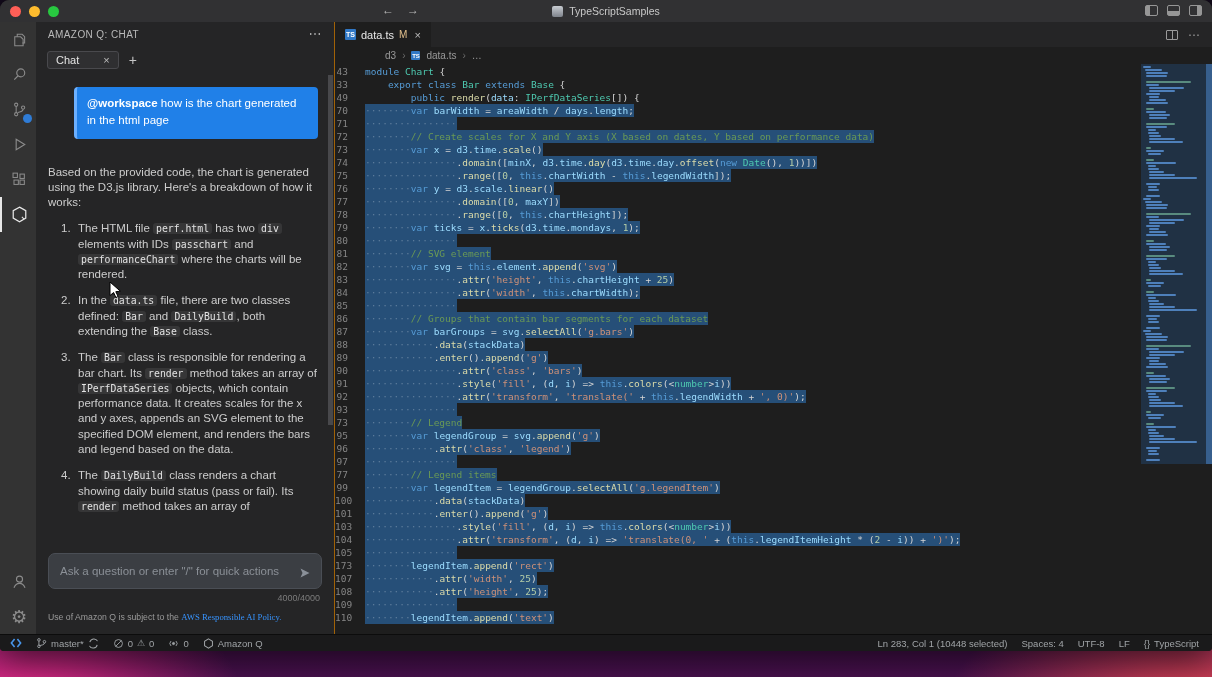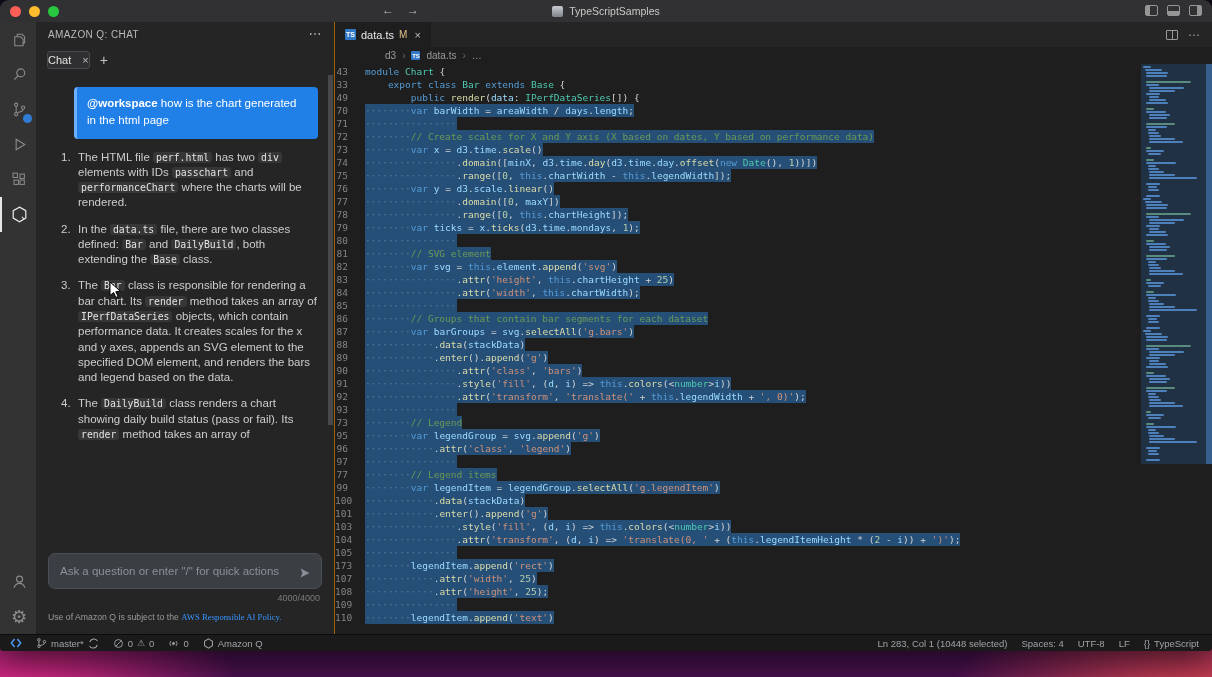--- a/index.html
+++ b/index.html
@@ -43,22 +43,22 @@
   .ab-item.active { color:#e7e7e7; border-left-color:#e7e7e7; }
   .ab-spacer { flex:1; }
   .badge { position:absolute; right:4px; bottom:4px; width:9px; height:9px; border-radius:50%; background:#2f7cd6; }
   .gear-glyph { font-size:18px; line-height:18px; }
 
   
   .sidebar { width:299px; background:#252526; border-right:1px solid #a16207; display:flex; flex-direction:column; flex:none; min-height:0; }
   .sb-header { height:24px; display:flex; align-items:center; padding:0 12px; color:#bababa; font-size:10px; letter-spacing:.4px; flex:none; }
   .sb-menu { margin-left:auto; color:#c9c9c9; font-size:13px; line-height:10px; }
   .chat-tabs { height:27px; display:flex; align-items:center; gap:10px; padding:0 11px; flex:none; }
-  .chat-tab { display:flex; align-items:center; gap:11px; background:#2f2f31; border:1px solid #49494d; border-radius:3px;
-    padding:2px 0; color:#e4e4e4; font-size:11px; }
+  .chat-tab { display:flex; align-items:center; gap:24px; background:#2f2f31; border:1px solid #49494d; border-radius:3px;
+    padding:2px 8px; color:#e4e4e4; font-size:11px; }
   .chat-tab .x { color:#bdbdbd; }
   .chat-plus { color:#c6c6c6; font-size:14px; }
   .messages { flex:1; overflow:hidden; position:relative; padding:2px 16px 0 12px; color:#cdcdcd; font-size:11.5px; line-height:1.33; }
   .user-bubble { margin:12px 0 0 26px; background:#2080e8; border-left:3px solid #6cb0ff; border-radius:4px;
     padding:8px 10px 9px; color:#ffffff; line-height:1.5; }
   .user-mention { font-weight:bold; }
   .answer-intro { margin-top:26px; }
   .ans-item { margin:11px 0 0 13px; position:relative; padding-left:17px; }
   .ans-num { position:absolute; left:0; }
   .inline-code { font-family:"DejaVu Sans Mono", monospace; font-size:9.8px; background:rgba(255,255,255,.08);
@@ -207,20 +207,21 @@
           <span class="chat-tab">
             <span>Chat</span>
             <span class="x">×</span>
           </span>
           <span class="chat-plus">+</span>
         </div>
         <div class="messages">
           <div class="user-bubble">
             <span class="user-mention">@workspace</span><span> how is the chart generated in the html page</span>
           </div>
+          <div class="answer-intro">Based on the provided code, the chart is generated using the D3.js library. Here's a breakdown of how it works:</div>
           <div>
               <div class="ans-item"><span class="ans-num">1.</span><span>The HTML file </span><span class="inline-code">perf.html</span><span> has two </span><span class="inline-code">div</span><span> elements with IDs </span><span class="inline-code">passchart</span><span> and </span><span class="inline-code">performanceChart</span><span> where the charts will be rendered.</span></div>
               <div class="ans-item"><span class="ans-num">2.</span><span>In the </span><span class="inline-code">data.ts</span><span> file, there are two classes defined: </span><span class="inline-code">Bar</span><span> and </span><span class="inline-code">DailyBuild</span><span>, both extending the </span><span class="inline-code">Base</span><span> class.</span></div>
               <div class="ans-item"><span class="ans-num">3.</span><span>The </span><span class="inline-code">Bar</span><span> class is responsible for rendering a bar chart. Its </span><span class="inline-code">render</span><span> method takes an array of </span><span class="inline-code">IPerfDataSeries</span><span> objects, which contain performance data. It creates scales for the x and y axes, appends an SVG element to the specified DOM element, and renders the bars and legend based on the data.</span></div>
               <div class="ans-item"><span class="ans-num">4.</span><span>The </span><span class="inline-code">DailyBuild</span><span> class renders a chart showing daily build status (pass or fail). Its </span><span class="inline-code">render</span><span> method takes an array of</span></div>
             </div>
           <div class="chat-scrollbar"></div>
         </div>
         <div class="input-wrap">
           <input class="chat-input" placeholder="Ask a question or enter &quot;/&quot; for quick actions" style="">

